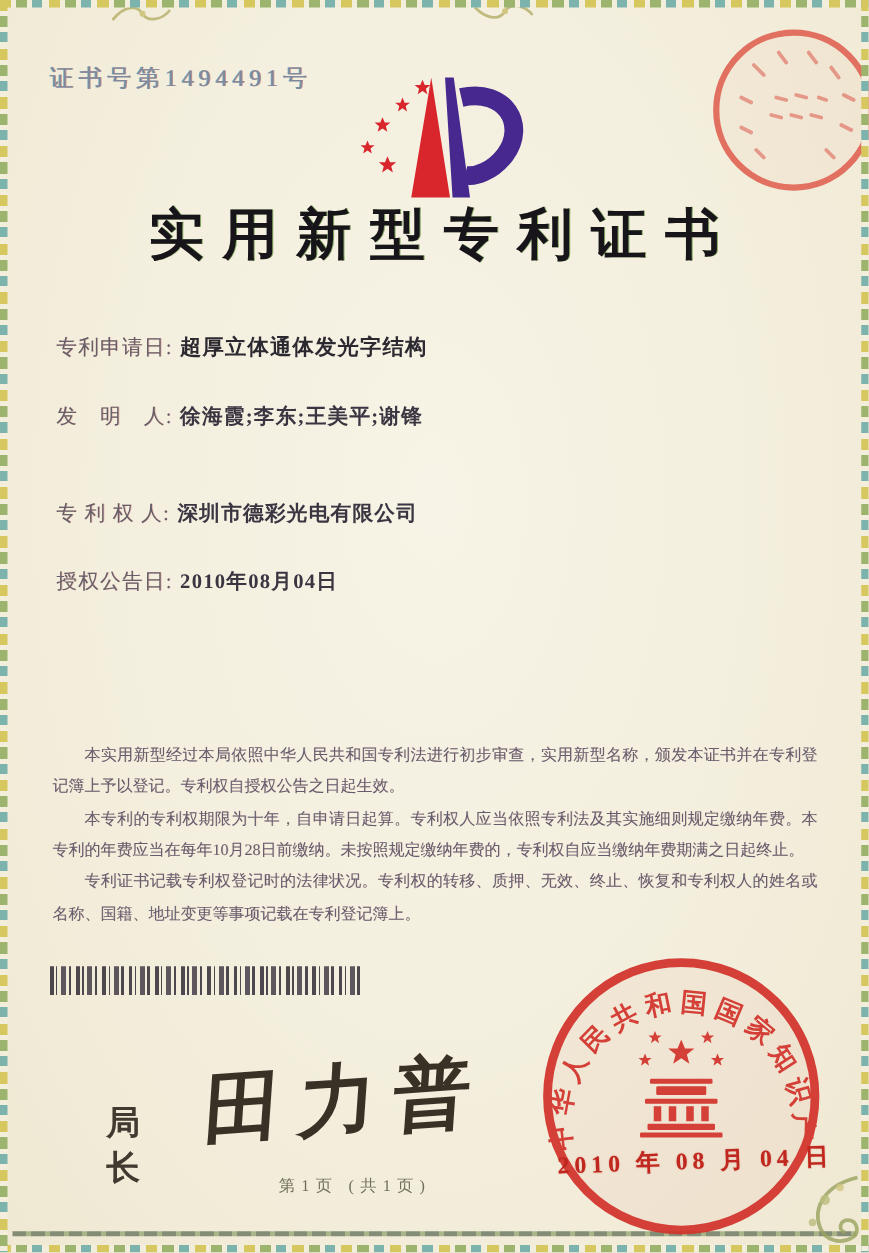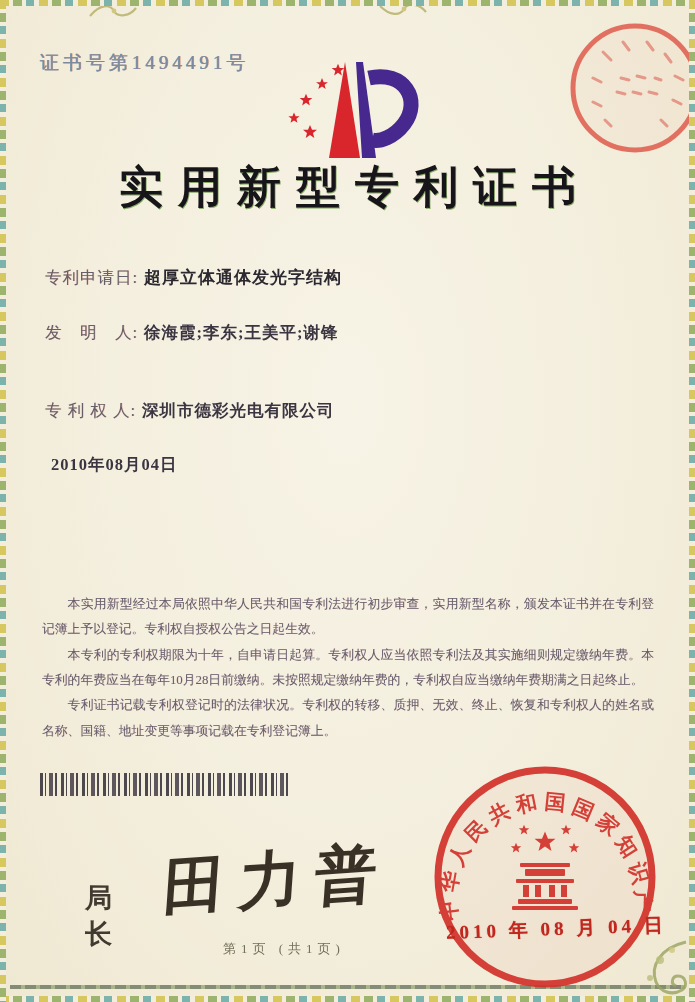--- a/index.html
+++ b/index.html
@@ -127,20 +127,21 @@
       <span class="field-label">发　明　人:</span>
       <span class="field-value">徐海霞;李东;王美平;谢锋</span>
     </div>
     <div class="field-row">
     </div>
     <div class="field-row">
       <span class="field-label">专 利 权 人:</span>
       <span class="field-value">深圳市德彩光电有限公司</span>
     </div>
     <div class="field-row">
+      <span class="field-label">授权公告日:</span>
       <span class="field-value">2010年08月04日</span>
     </div>
   </div>
 
   <div class="body-text">
     <p>本实用新型经过本局依照中华人民共和国专利法进行初步审查，实用新型名称，颁发本证书并在专利登记簿上予以登记。专利权自授权公告之日起生效。</p>
     <p>本专利的专利权期限为十年，自申请日起算。专利权人应当依照专利法及其实施细则规定缴纳年费。本专利的年费应当在每年10月28日前缴纳。未按照规定缴纳年费的，专利权自应当缴纳年费期满之日起终止。</p>
     <p>专利证书记载专利权登记时的法律状况。专利权的转移、质押、无效、终止、恢复和专利权人的姓名或名称、国籍、地址变更等事项记载在专利登记簿上。</p>
   </div>
 

